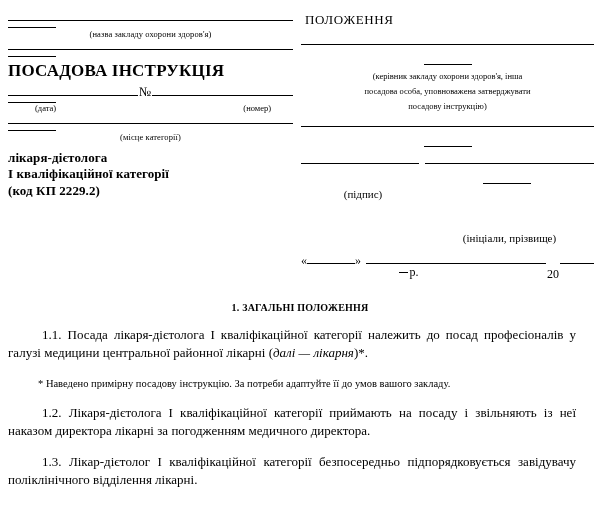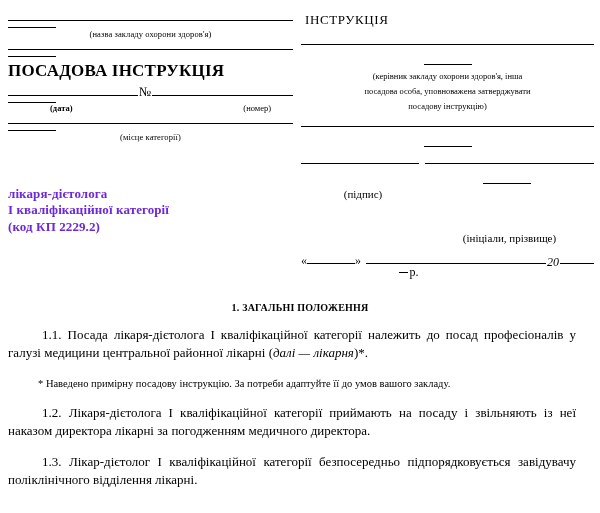--- a/index.html
+++ b/index.html
@@ -73,21 +73,21 @@
   .num-row .seg-a { flex: 0 0 130px; border-bottom: 1.4px solid #000; height: 0; }
   .num-row .no    { font-size: 13px; padding: 0 1px; line-height: 1; position: relative; top: 2px; }
   .num-row .seg-b { flex: 1 1 auto; border-bottom: 1.4px solid #000; height: 0; }
 
   .dual-caption {
     display: flex;
     justify-content: space-between;
     font-size: 8.5px;
     padding: 0 0 0 0;
   }
-  .dual-caption .c1 { margin-left: 42px; font-weight: bold; }
+  .dual-caption .c1 { margin-left: 27px; }
   .dual-caption .c2 { margin-right: 22px; }
 
   .job-title {
     color: #0f6b5a;
     font-weight: bold;
     font-size: 13px;
     line-height: 1.30;
     letter-spacing: 0.1px;
   }
   .job-title div { white-space: nowrap; }
@@ -116,21 +116,21 @@
   .date-row {
     display: flex;
     align-items: flex-end;
     font-size: 12px;
     width: 100%;
     margin-top: 2px;
   }
   .date-row .q    { line-height: 1; position: relative; top: 2px; }
   .date-row .d1   { flex: 0 0 48px; border-bottom: 1.4px solid #000; height: 0; }
   .date-row .d2   { flex: 1 1 auto; border-bottom: 1.4px solid #000; height: 0; margin-left: 5px; }
-  .date-row .yr   { line-height: 1; position: relative; top: 4px; padding: 0 1px; font-style: italic; }
+  .date-row .yr   { line-height: 1; position: relative; top: 16px; padding: 0 1px; }
   .date-row .d3   { flex: 0 0 34px; border-bottom: 1.4px solid #000; height: 0; }
   .year-tail {
     text-align: center;
     font-size: 12px;
     margin-top: 1px;
     padding-right: 78px;
   }
   .year-tail .tick { border-bottom: 1.4px solid #000; display: inline-block; width: 9px; height: 0; position: relative; top: -3px; margin-right: 2px;}
 
   
@@ -191,32 +191,32 @@
         <span class="c2">(номер)</span>
       </div>
 
       <div class="spacer-10"></div>
       <div class="rule rule-long"></div>
       <div class="spacer-6"></div>
       <div class="rule-short"></div>
       <div class="caption">(місце категорії)</div>
 
       <div class="spacer-6"></div>
-      <div class="job-title" style="color: #6d28d9; margin-top: 36px;">
+      <div class="job-title" style="color: #000000;">
         <div>лікаря-дієтолога</div>
         <div>І кваліфікаційної категорії</div>
         <div>(код КП 2229.2)</div>
       </div>
 
     </div>
 
     <div class="col-right">
 
       <div class="spacer-6"></div>
-      <div class="approve">ІНСТРУКЦІЯ</div>
+      <div class="approve">ПОЛОЖЕННЯ</div>
 
       <div class="spacer-16"></div>
       <div class="rule rule-long"></div>
       <div class="spacer-6"></div>
       <div style="text-align:center;">
         <span class="rule-short" style="display:inline-block;"></span>
       </div>
       <div class="caption-block">
         <div>(керівник закладу охорони здоров'я, інша</div>
         <div>посадова особа, уповноважена затверджувати</div>

